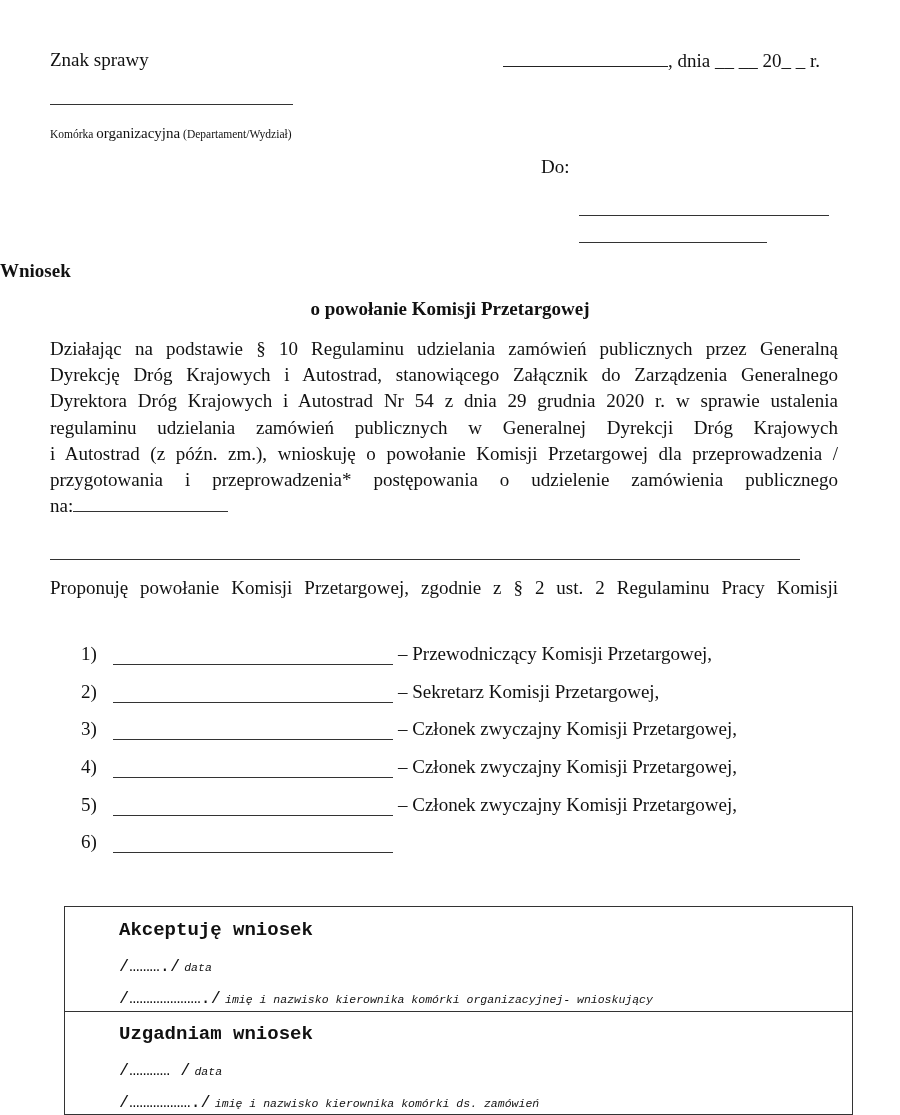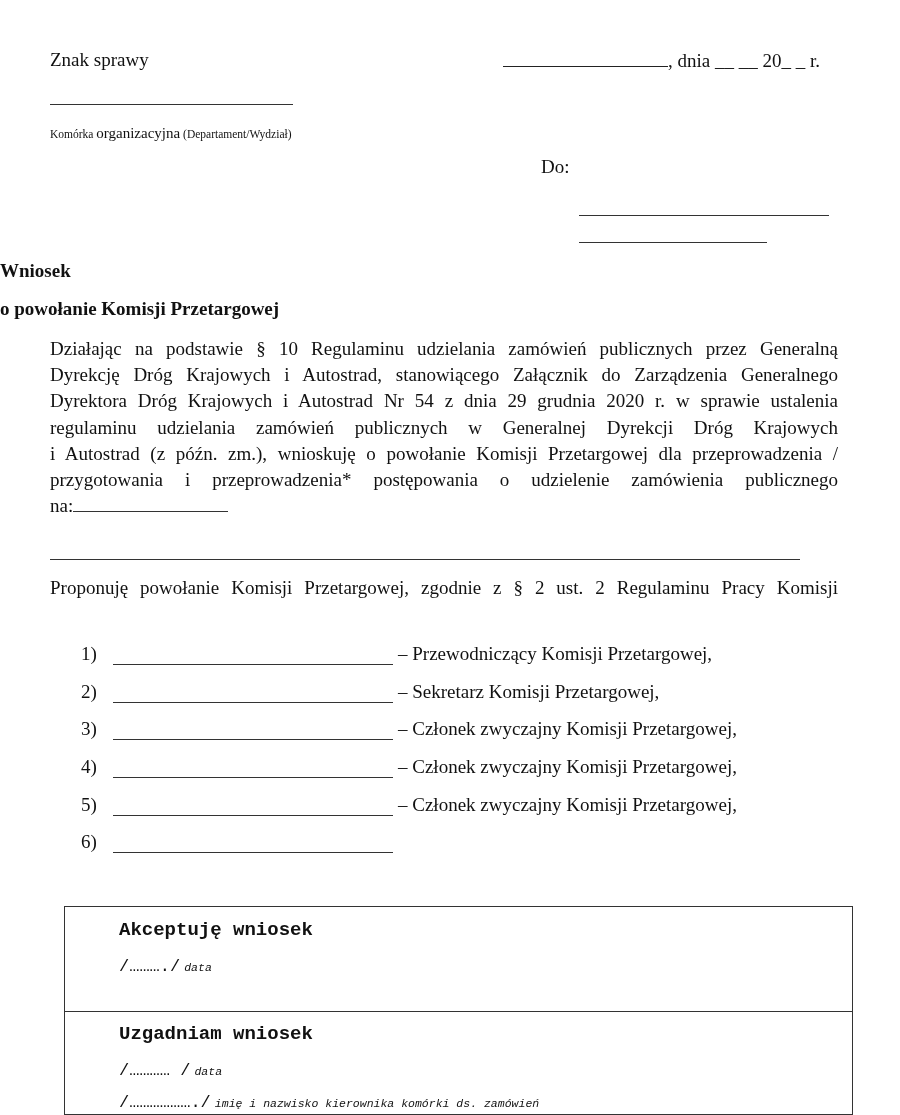--- a/index.html
+++ b/index.html
@@ -16,21 +16,21 @@
   #case-label { top: 49px; left: 50px; font-size: 19px; }
   #case-line { top: 104px; left: 50px; width: 243px; }
   #unit-label { top: 125px; left: 50px; font-size: 11.5px; }
   #unit-label .big { font-size: 15px; }
 
   #to-label { top: 156px; left: 541px; font-size: 19px; }
   #to-line-1 { top: 215px; left: 579px; width: 250px; }
   #to-line-2 { top: 242px; left: 579px; width: 188px; }
 
   #title { top: 260px; left: 0; width: 900px; text-align: left; font-weight: bold; font-size: 19px; }
-  #subtitle { top: 298px; left: 0; width: 900px; text-align: left; font-weight: bold; font-size: 19px; }
+  #subtitle { top: 298px; left: 0; width: 900px; text-align: center; font-weight: bold; font-size: 19px; }
 
   #body-para {
     position: absolute; top: 336px; left: 50px; width: 788px;
     font-size: 19px; line-height: 26.2px; text-align: justify;
   }
   #body-para .ln { display: block; text-align: justify; text-align-last: justify; height: 26.2px; white-space: nowrap; }
   #body-para .ln.last { text-align-last: left; }
   #na-fill { display: inline-block; width: 155px; border-bottom: 1.3px solid #333; height: 18px; }
 
   #na-line { top: 559px; left: 50px; width: 750px; }
@@ -122,20 +122,23 @@
 <div class="member" style="top:831px">
   <span class="num">6)</span>
   <span class="blank"></span>
 </div>
 
 <div id="box">
   <div class="box-title" style="top:12px">Akceptuję wniosek</div>
   <div class="box-row" style="top:50px">
     <span>/………./</span><span class="cap">data</span>
   </div>
+  <div class="box-row" style="top:82px">
+    <span>/…………………./</span><span class="cap">imię i nazwisko kierownika komórki organizacyjnej- wnioskujący</span>
+  </div>
   <div id="box-divider"></div>
   <div class="box-title" style="top:116px">Uzgadniam wniosek</div>
   <div class="box-row" style="top:154px">
     <span>/………… /</span><span class="cap">data</span>
   </div>
   <div class="box-row" style="top:186px">
     <span>/………………./</span><span class="cap">imię i nazwisko kierownika komórki ds. zamówień</span>
   </div>
 </div>
 

